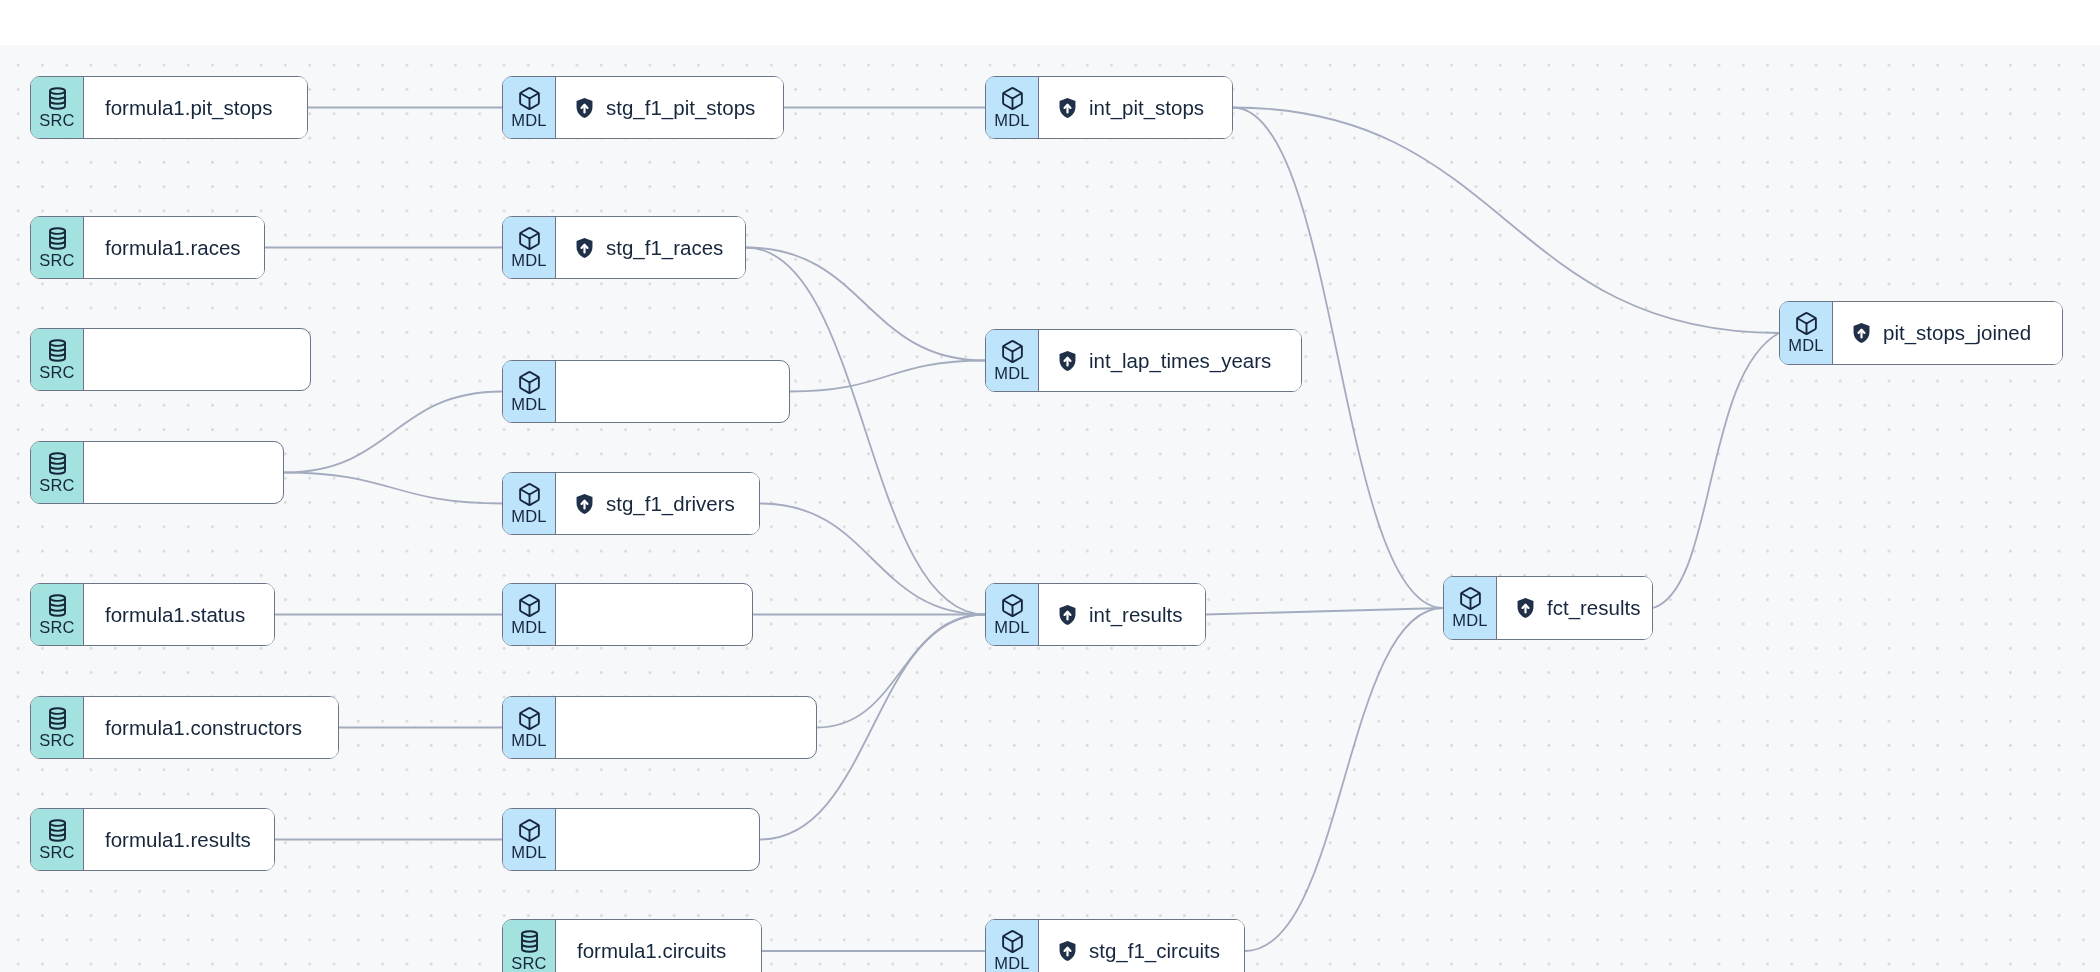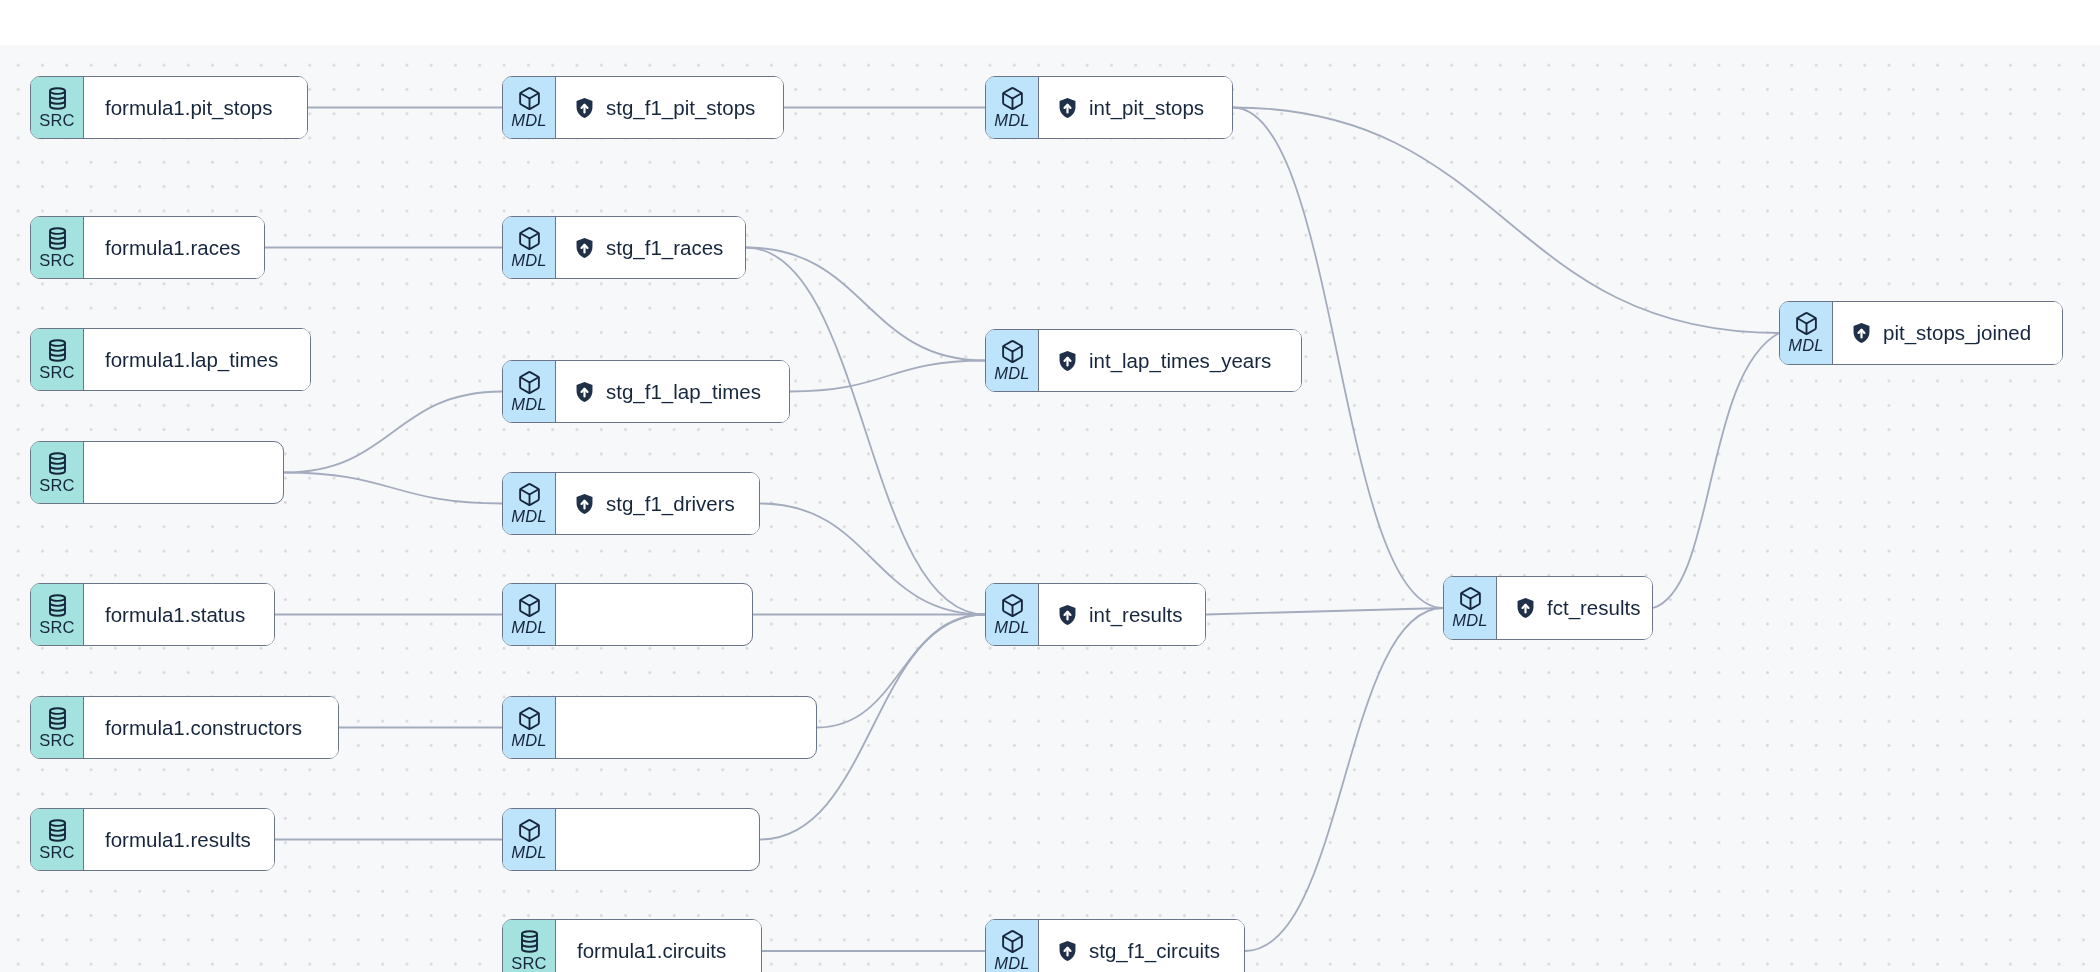--- a/index.html
+++ b/index.html
@@ -43,21 +43,21 @@
     flex: 0 0 53px;
     border-right: 1.6px solid var(--border, #6b7587);
     border-radius: 8px 0 0 8px;
     display: flex;
     flex-direction: column;
     align-items: center;
     justify-content: center;
     padding: 4px 0 5px 0;
   }
   .node.source .badge { background: var(--src-badge, #a3e2de); }
-  .node.model  .badge { background: var(--mdl-badge, #bde4fb); font-style: italic; }
+  .node.model  .badge { background: var(--mdl-badge, #bde4fb); }
   .node .badge svg { display: block; margin-bottom: 0px; }
   .node .badge .badge-label {
     font-size: 16.5px;
     line-height: 18px;
     letter-spacing: 0.2px;
     color: var(--text, #16263c);
   }
   .node .body {
     flex: 1 1 auto;
     display: flex;
@@ -141,23 +141,20 @@
           <span>
             <svg width="25" height="25" viewBox="0 0 24 24" fill="none" stroke="#16263c" stroke-width="1.8" stroke-linecap="round" stroke-linejoin="round">
               <ellipse cx="12" cy="4.9" rx="7.2" ry="2.7"></ellipse>
               <path d="M4.8 4.9v14.2c0 1.5 3.2 2.7 7.2 2.7s7.2-1.2 7.2-2.7V4.9"></path>
               <path d="M4.8 9.6c0 1.5 3.2 2.7 7.2 2.7s7.2-1.2 7.2-2.7"></path>
               <path d="M4.8 14.3c0 1.5 3.2 2.7 7.2 2.7s7.2-1.2 7.2-2.7"></path>
             </svg>
           </span>
           <span class="badge-label">SRC</span>
         </div>
-        <div class="body">
-          <span class="node-label">formula1.lap_times</span>
-        </div>
       </div>
       <div class="node source" style="left: 30px; top: 396px; width: 254px; height: 63px;">
         <div class="badge">
           <span>
             <svg width="25" height="25" viewBox="0 0 24 24" fill="none" stroke="#16263c" stroke-width="1.8" stroke-linecap="round" stroke-linejoin="round">
               <ellipse cx="12" cy="4.9" rx="7.2" ry="2.7"></ellipse>
               <path d="M4.8 4.9v14.2c0 1.5 3.2 2.7 7.2 2.7s7.2-1.2 7.2-2.7V4.9"></path>
               <path d="M4.8 9.6c0 1.5 3.2 2.7 7.2 2.7s7.2-1.2 7.2-2.7"></path>
               <path d="M4.8 14.3c0 1.5 3.2 2.7 7.2 2.7s7.2-1.2 7.2-2.7"></path>
             </svg>
@@ -280,32 +277,20 @@
       <div class="node model" style="left: 502px; top: 315px; width: 288px; height: 63px;">
         <div class="badge">
           <span>
             <svg width="25" height="25" viewBox="0 0 24 24" fill="none" stroke="#16263c" stroke-width="1.8" stroke-linecap="round" stroke-linejoin="round">
               <path d="M21 16V8a2 2 0 0 0-1-1.73l-7-4a2 2 0 0 0-2 0l-7 4A2 2 0 0 0 3 8v8a2 2 0 0 0 1 1.73l7 4a2 2 0 0 0 2 0l7-4A2 2 0 0 0 21 16z"></path>
               <polyline points="3.3 7 12 12 20.7 7"></polyline>
               <line x1="12" y1="22" x2="12" y2="12"></line>
             </svg>
           </span>
           <span class="badge-label">MDL</span>
-        </div>
-        <div class="body">
-          <span class="access">
-            <svg width="23" height="24" viewBox="0 0 24 24">
-              <path fill="#1f3048" d="M12 1.6l8.3 3.1V11c0 5.3-3.4 9.5-8.3 11.4C7.1 20.5 3.7 16.3 3.7 11V4.7L12 1.6z"></path>
-              <g stroke="#ffffff" stroke-width="2.3" stroke-linecap="round" stroke-linejoin="round" fill="none">
-                <line x1="12" y1="16.6" x2="12" y2="9"></line>
-                <polyline points="8.9 11.9 12 8.6 15.1 11.9"></polyline>
-              </g>
-            </svg>
-          </span>
-          <span class="node-label">stg_f1_lap_times</span>
         </div>
       </div>
       <div class="node model" style="left: 502px; top: 427px; width: 258px; height: 63px;">
         <div class="badge">
           <span>
             <svg width="25" height="25" viewBox="0 0 24 24" fill="none" stroke="#16263c" stroke-width="1.8" stroke-linecap="round" stroke-linejoin="round">
               <path d="M21 16V8a2 2 0 0 0-1-1.73l-7-4a2 2 0 0 0-2 0l-7 4A2 2 0 0 0 3 8v8a2 2 0 0 0 1 1.73l7 4a2 2 0 0 0 2 0l7-4A2 2 0 0 0 21 16z"></path>
               <polyline points="3.3 7 12 12 20.7 7"></polyline>
               <line x1="12" y1="22" x2="12" y2="12"></line>
             </svg>

